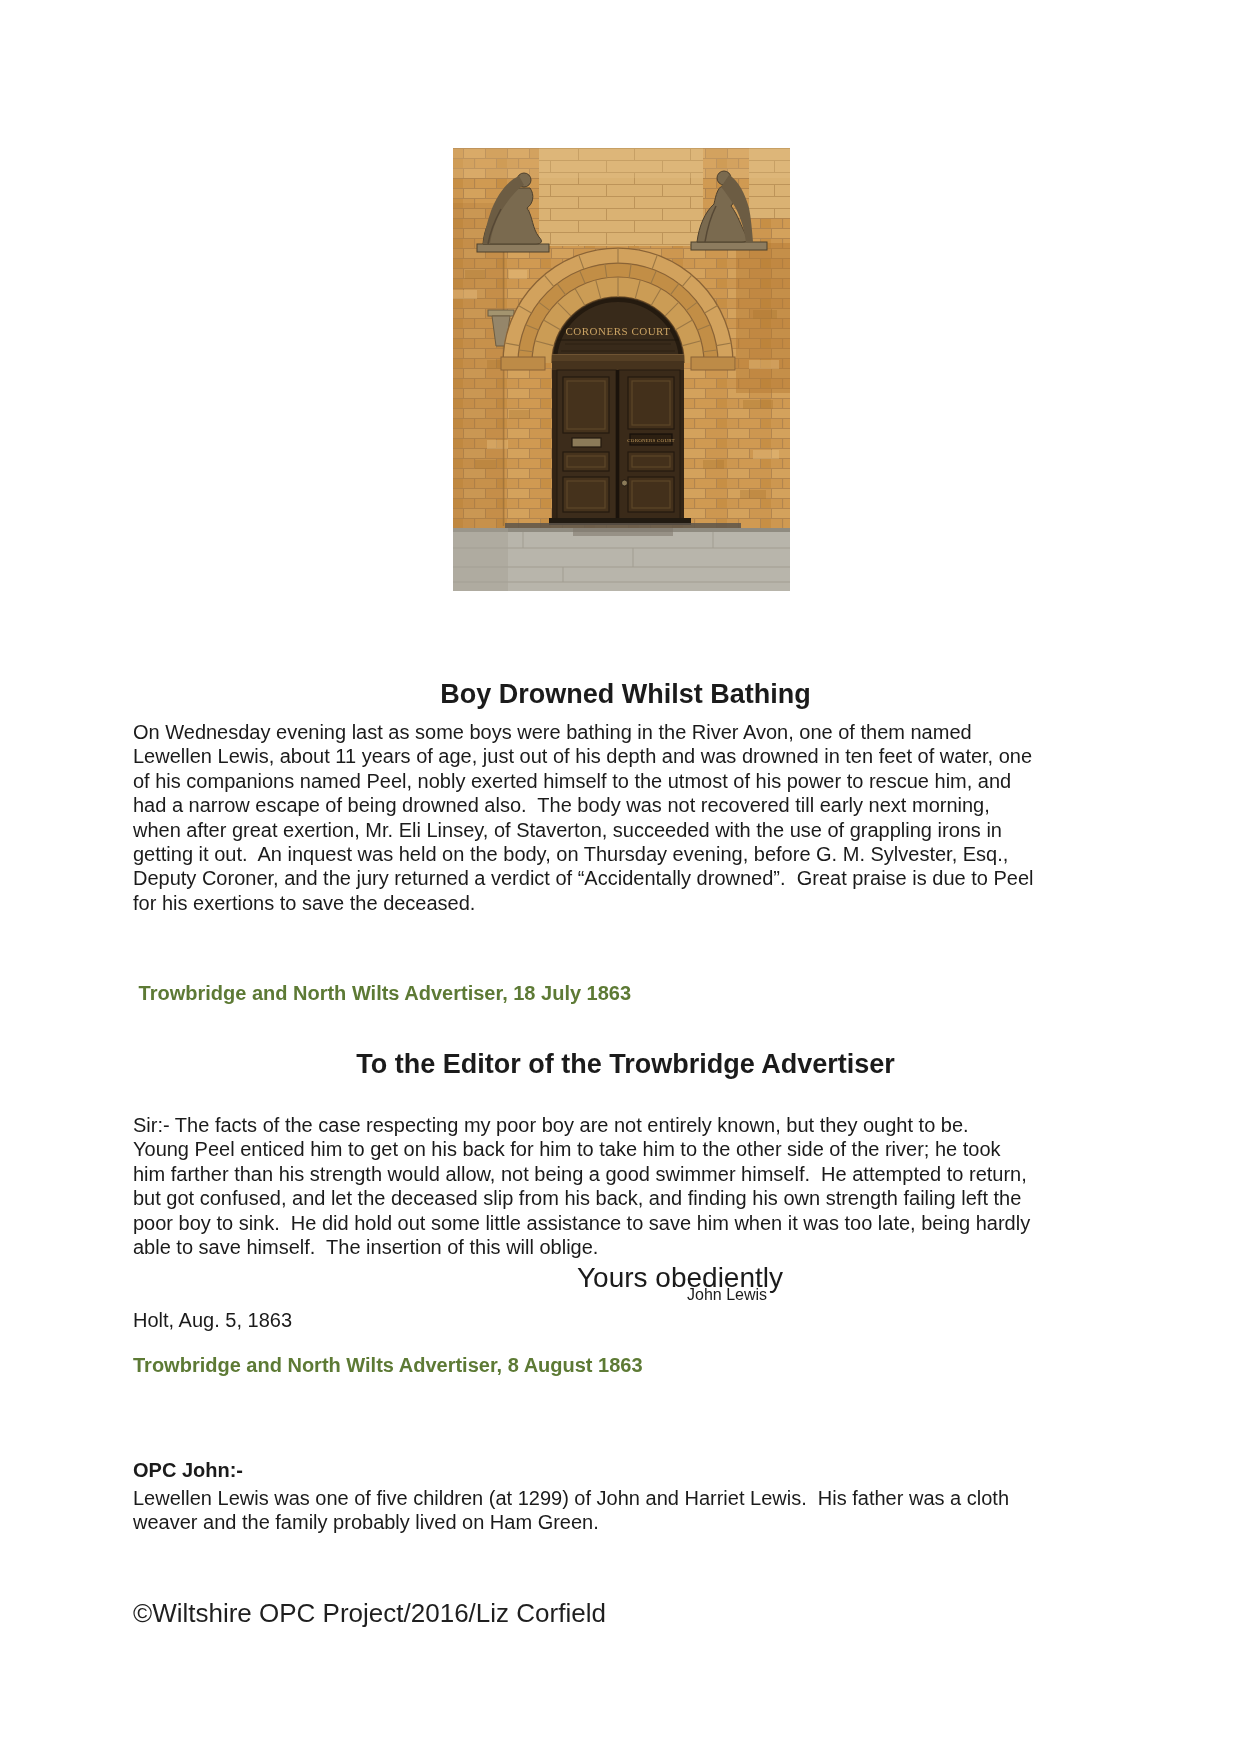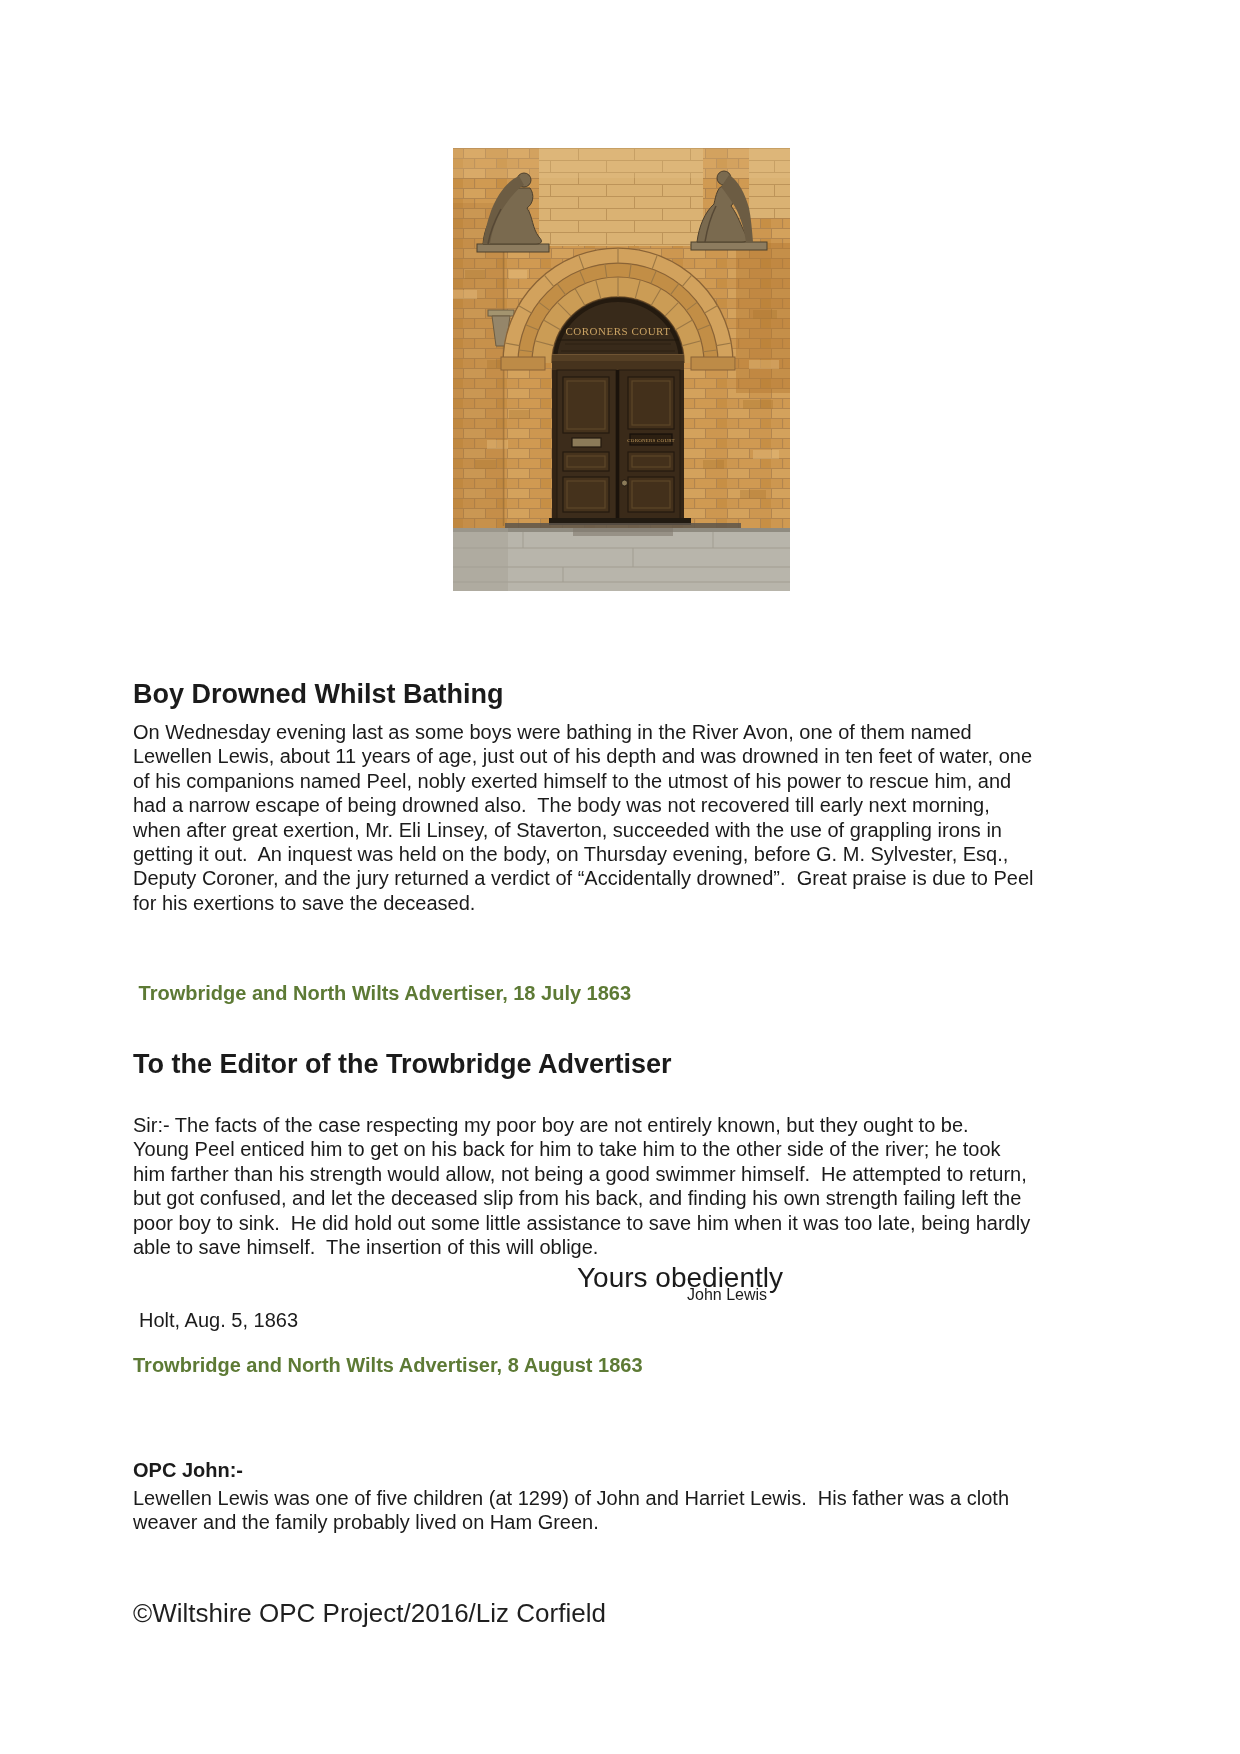--- a/index.html
+++ b/index.html
@@ -3,40 +3,40 @@
 <meta charset="utf-8">
 <style>
   html,body { margin:0; padding:0; background:#ffffff; }
   .page {
     position:relative; width:1240px; height:1754px; background:#ffffff;
     font-family:"Liberation Sans", sans-serif; color:#1b1b1b; overflow:hidden;
   }
   .photo { position:absolute; left:453px; top:148px; width:398px; height:443px; margin:0; }
   .heading {
     position:absolute; left:133px; width:985px; margin:0;
-    text-align:left; font-weight:bold; font-size:27px; line-height:31px;
+    text-align:center; font-weight:bold; font-size:27px; line-height:31px;
   }
   .main-title { top:679px; }
   .letter-heading { top:1049px; }
   .para {
     position:absolute; left:133px; width:1045px; margin:0;
     font-size:20px; line-height:24.4px; white-space:pre-wrap;
   }
   .p1 { top:720px; }
   .p2 { top:1113px; }
   .notes-body { top:1486px; }
   .cite {
     position:absolute; left:133px; margin:0;
     font-weight:bold; font-size:20px; white-space:pre;
   }
   .c1 { top:982px;text-align:center; }
   .c2 { top:1354px; }
   .signoff   { position:absolute; left:577px; top:1262px; font-size:28px; }
   .signature { position:absolute; left:687px; top:1286px; font-size:16px; }
-  .dateline  { position:absolute; left:133px; top:1309px; font-size:20px;margin-left:6px; }
+  .dateline  { position:absolute; left:133px; top:1309px; font-size:20px; }
   .notes-heading { position:absolute; left:133px; top:1459px; font-size:20px; font-weight:bold; }
   .footer { position:absolute; left:133px; top:1598px; font-size:26px; color:#1f1f1f;text-align:center; }
 </style>
 </head>
 <body>
 
 <div class="page">
 
   <figure class="photo">
     <svg viewBox="0 0 337 443" width="337" height="443" role="img">

